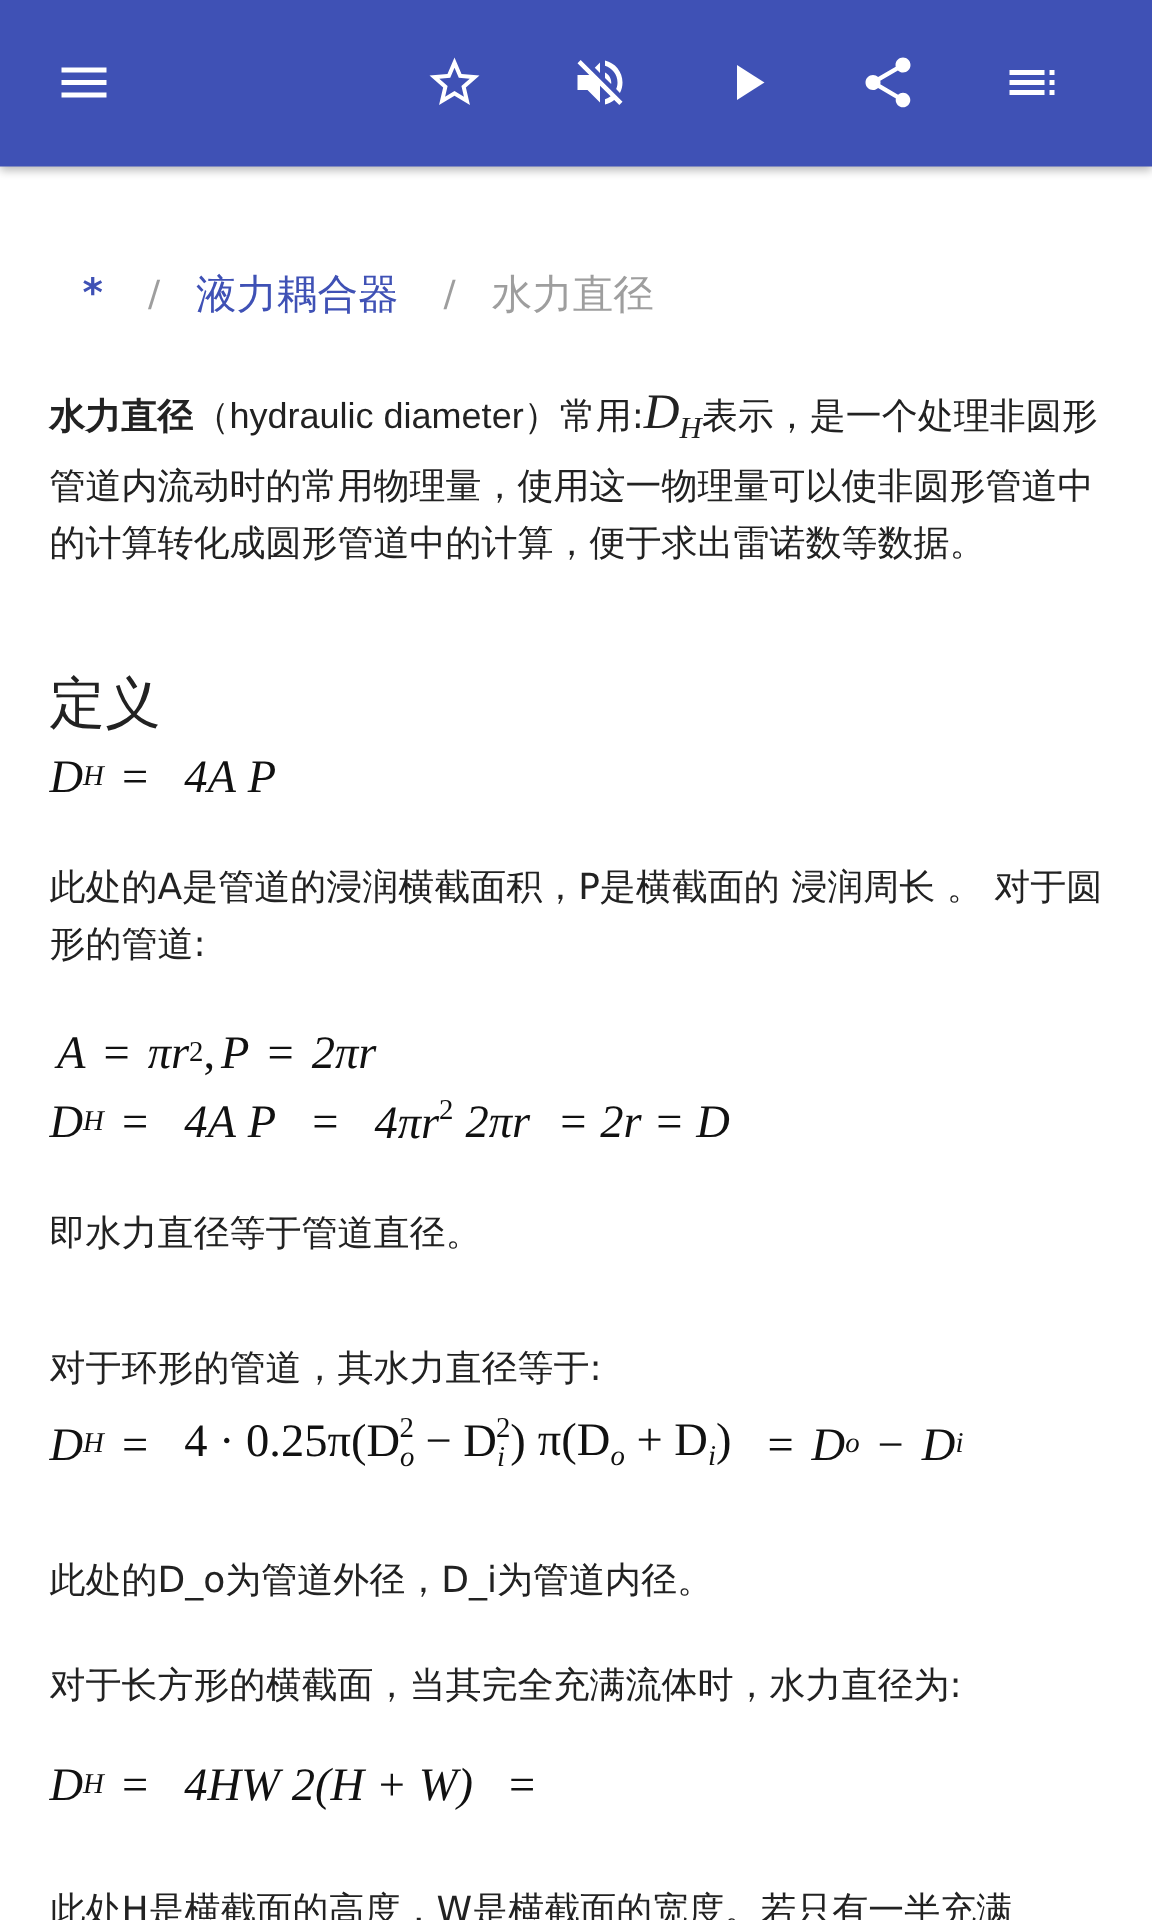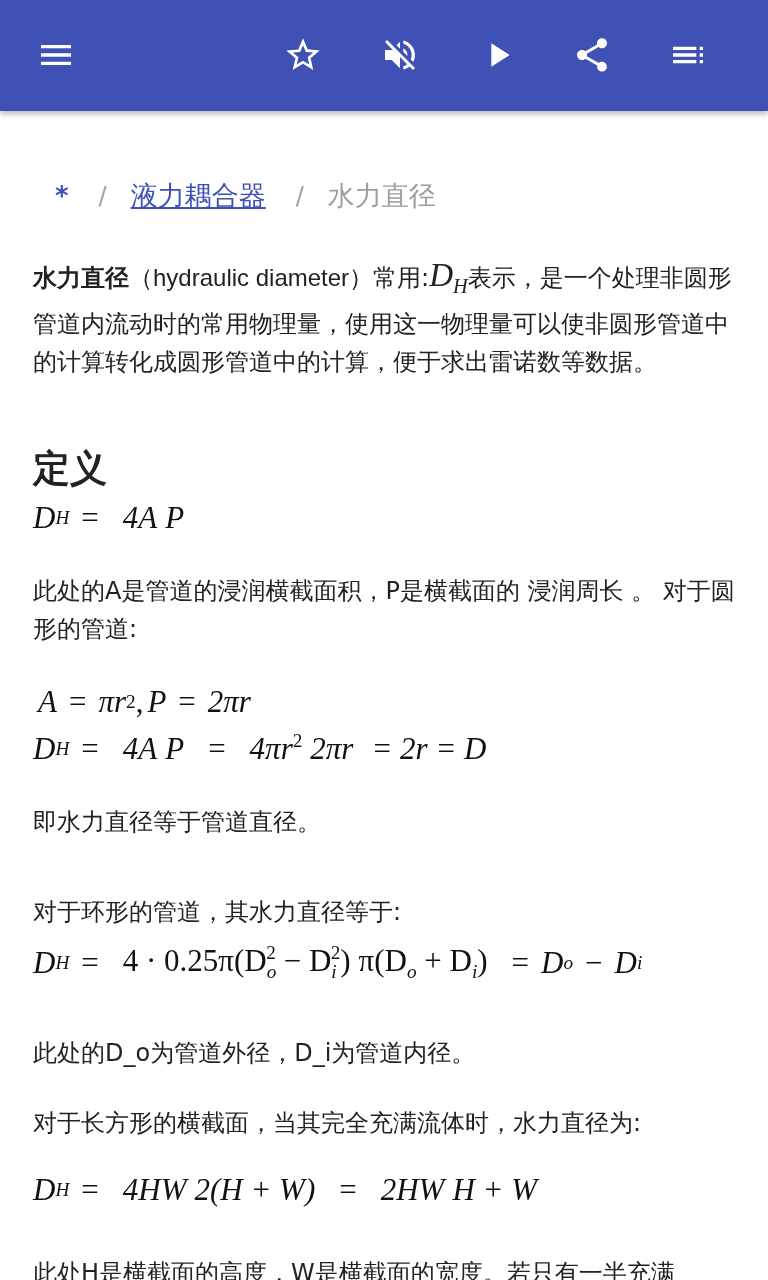--- a/index.html
+++ b/index.html
@@ -36,40 +36,40 @@
       position: absolute;
       top: 178px;
       left: 55px;
       font-size: 27px;
       display: flex;
       align-items: center;
       white-space: nowrap;
     }
     .breadcrumb .crumb-home { color: #3F51B5; font-weight: bold; font-size: 26px; }
     .breadcrumb .sep { color: #9e9e9e; margin: 0 24px 0 30px; font-size: 24px; }
-    .breadcrumb .crumb-link { color: #3F51B5; text-decoration: underline; }
+    .breadcrumb .crumb-link { color: #3F51B5; }
     .breadcrumb .crumb-current { color: #9e9e9e; }
 
     .para {
       position: absolute;
       left: 33px;
       width: 705px;
       font-size: 24px;
       line-height: 38px;
       color: #222;
     }
     .para b { font-weight: bold; }
     .bold-latin { font-family: "Liberation Sans", sans-serif; font-weight: normal; }
 
     .heading {
       position: absolute;
       left: 33px;
       top: 444px;
       font-size: 37px;
-      font-weight: bold;
+      font-weight: normal;
       color: #222;
     }
 
     .math {
       font-family: "Liberation Serif", "DejaVu Serif", serif;
       color: #111;
       position: absolute;
       left: 33px;
       display: flex;
       align-items: center;
@@ -210,20 +210,15 @@
 <div class="math" style="top:1172px; font-size:31px;">
   <i>D</i>
     <span class="sub">H</span>
   <span class="eq">=</span>
   <span class="frac">
       <i class="num">4HW</i>
       <span class="bar"></span>
       <i class="den">2(H + W)</i>
     </span>
   <span class="eq">=</span>
-  <span class="frac">
-      <i class="num">2HW</i>
-      <span class="bar"></span>
-      <i class="den">H + W</i>
-    </span>
 </div>
 
 <div class="para" style="top:1254px;">此处H是横截面的高度，W是横截面的宽度。若只有一半充满</div>
 
 </body></html>

